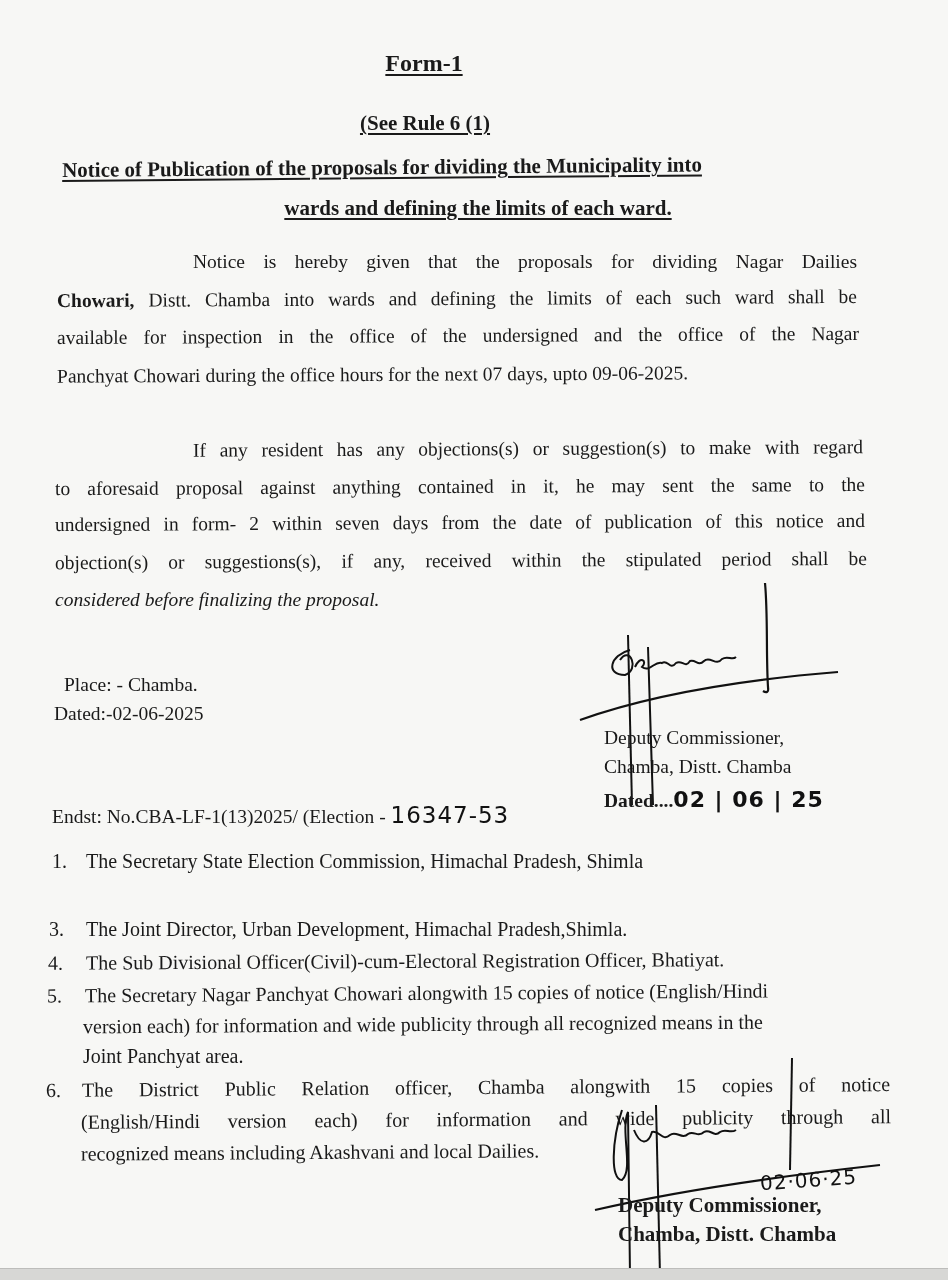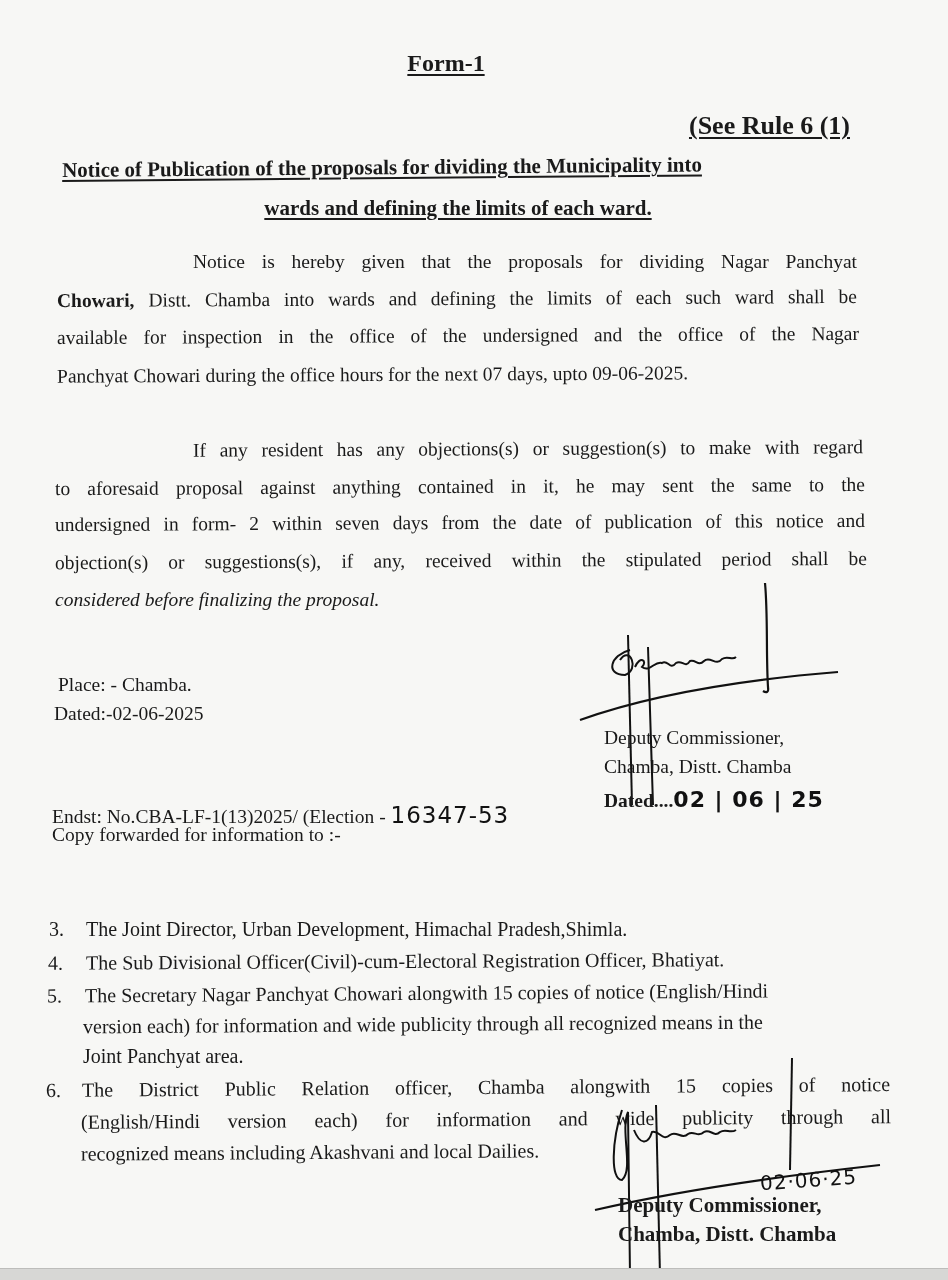--- a/index.html
+++ b/index.html
@@ -6,24 +6,24 @@
     body {
       width: 948px; height: 1280px; overflow: hidden; position: relative;
       background: #f7f7f5;
       font-family: "Liberation Serif", serif;
       color: #1a1a1a;
     }
     .page { position: absolute; left: 0; top: 0; width: 948px; height: 1280px; }
     .abs { position: absolute; white-space: nowrap; }
     .bold { font-weight: bold; }
     .ul { text-decoration: underline; text-underline-offset: 3px; text-decoration-thickness: 2px; }
-    .title1 { left: 0; width: 848px; text-align: center; top: 50px; font-size: 24px; padding-left: 22px; }
-    .title2 { left: 0; width: 850px; text-align: right; top: 111px; font-size: 26px; }
+    .title1 { left: 0; width: 848px; text-align: center; top: 50px; font-size: 24px; }
+    .title2 { left: 0; width: 850px; text-align: center; top: 111px; font-size: 21px; }
     .title3 { left: 62px; top: 158px; font-size: 21px; transform: rotate(-0.5deg); transform-origin: left top; }
-    .title4 { left: 0; width: 916px; text-align: center; top: 196px; font-size: 21px; }
+    .title4 { left: 0; width: 916px; text-align: center; top: 196px; font-size: 21px; padding-left: 20px; }
     .body-line { font-size: 19.5px; left: 57px; }
     .justify { display: block; text-align: justify; text-align-last: justify; width: 800px; }
     .list-line { font-size: 20px; }
     .sig-block { font-size: 19.5px; }
     .hand {
       font-family: "DejaVu Sans", sans-serif; font-size: 22px; color: #111;
       letter-spacing: 1px;
     }
     .bottom-bar { position: absolute; left: 0; top: 1268px; width: 948px; height: 12px; background: #d7d7d5; border-top: 1px solid #bdbdbb; }
     .stamp-bold { font-family: "Liberation Serif", serif; font-weight: bold; font-size: 21px; }
@@ -33,21 +33,21 @@
 <body>
 
 <div class="page">
 
   <div class="abs title1 bold ul">Form-1</div>
   <div class="abs title2 bold ul">(See Rule 6 (1)</div>
   <div class="abs title3 bold ul">Notice of Publication of the proposals for dividing the Municipality into</div>
   <div class="abs title4 bold ul">wards and defining the limits of each ward.</div>
 
   <div class="abs body-line" style="left:193px; top:251px;">
-    <span class="justify" style="width:664px;">Notice is hereby given that the proposals for dividing Nagar Panchyat</span>
+    <span class="justify" style="width:664px;">Notice is hereby given that the proposals for dividing Nagar Dailies</span>
   </div>
   <div class="abs body-line" style="top:288px; transform: rotate(-0.3deg);">
     <span class="justify" style="width:800px;"><b>Chowari,</b><span> Distt. Chamba into wards and defining the limits of each such ward shall be</span></span>
   </div>
   <div class="abs body-line" style="top:325px; transform: rotate(-0.3deg);">
     <span class="justify" style="width:802px;">available for inspection in the office of the undersigned and the office of the Nagar</span>
   </div>
   <div class="abs body-line" style="top:364px; transform: rotate(-0.3deg);">Panchyat Chowari during the office hours for the next 07 days, upto 09-06-2025.</div>
 
   <div class="abs body-line" style="left:193px; top:438px; transform: rotate(-0.3deg);">
@@ -57,21 +57,21 @@
     <span class="justify" style="width:810px;">to aforesaid proposal against anything contained in it, he may sent the same to the</span>
   </div>
   <div class="abs body-line" style="left:55px; top:512px; transform: rotate(-0.3deg);">
     <span class="justify" style="width:810px;">undersigned in form- 2  within seven days from the date of publication of this notice and</span>
   </div>
   <div class="abs body-line" style="left:55px; top:550px; transform: rotate(-0.3deg);">
     <span class="justify" style="width:812px;">objection(s) or suggestions(s), if any, received within the stipulated period shall be</span>
   </div>
   <div class="abs body-line" style="left:55px; top:589px;font-style:italic;">considered before finalizing the proposal.</div>
 
-  <div class="abs body-line" style="left:58px; top:674px;">Place: - Chamba.</div>
+  <div class="abs body-line" style="left:64px; top:674px;">Place: - Chamba.</div>
   <div class="abs body-line" style="left:54px; top:703px;">Dated:-02-06-2025</div>
 
   <svg class="sig" style="left:570px; top:575px;" width="280" height="230" viewBox="0 0 280 230">
     <path d="M195 8 C198 40, 196 80, 198 112 C199 118, 196 118, 193 116" stroke="#111" stroke-width="2.2" fill="none"></path>
     <path d="M10 145 C80 120, 170 105, 268 97" stroke="#111" stroke-width="2.2" fill="none"></path>
     <path d="M58 60 L62 230" stroke="#111" stroke-width="2" fill="none"></path>
     <path d="M78 72 L83 230" stroke="#111" stroke-width="2" fill="none"></path>
     <path d="M60 75 C40 80, 35 100, 55 100 C70 95, 60 70, 50 85" stroke="#111" stroke-width="2" fill="none"></path>
     <path d="M65 92 C70 80, 78 86, 72 92 C80 98, 85 85, 92 88 C98 84, 100 96, 106 88 C112 84, 115 94, 120 86 C126 84, 128 92, 134 86 C140 80, 146 92, 152 84 C158 80, 162 86, 166 82" stroke="#111" stroke-width="2" fill="none"></path>
   </svg>
@@ -79,22 +79,24 @@
   <div class="abs sig-block" style="left:604px; top:727px;">Deputy Commissioner,</div>
   <div class="abs sig-block" style="left:604px; top:756px;">Chamba, Distt. Chamba</div>
   <div class="abs sig-block" style="left:604px; top:787px;font-weight:bold;">
     <span>Dated....</span><span class="hand">02 | 06 | 25</span>
   </div>
 
   <div class="abs body-line" style="left:52px; top:794px;margin-top:8px;">
     <span>Endst: No.CBA-LF-1(13)2025/ (Election -</span>
     <span class="hand" style="font-size:23px;">16347-53</span>
   </div>
-  <div class="abs body-line" style="left:52px; top:824px;">Copy forwarded for information to :-</div>
 
+  <div class="abs list-line" style="left:52px; top:850px;">
+    <span style="display:inline-block;width:34px;">1.</span><span>The Secretary State Election Commission, Himachal Pradesh, Shimla</span>
+  </div>
   <div class="abs list-line" style="left:49px; top:918px;">
     <span style="display:inline-block;width:37px;">3.</span><span>The Joint Director, Urban  Development, Himachal Pradesh,Shimla.</span>
   </div>
   <div class="abs list-line" style="left:48px; top:950px; transform: rotate(-0.3deg);">
     <span style="display:inline-block;width:38px;">4.</span><span>The Sub Divisional Officer(Civil)-cum-Electoral Registration Officer, Bhatiyat.</span>
   </div>
   <div class="abs list-line" style="left:47px; top:982px; transform: rotate(-0.4deg);">
     <span style="display:inline-block;width:38px;">5.</span><span>The Secretary Nagar Panchyat Chowari alongwith 15 copies of notice (English/Hindi</span>
   </div>
   <div class="abs list-line" style="left:83px; top:1013px; transform: rotate(-0.4deg);">version each) for information and wide publicity through all recognized means in the</div>

